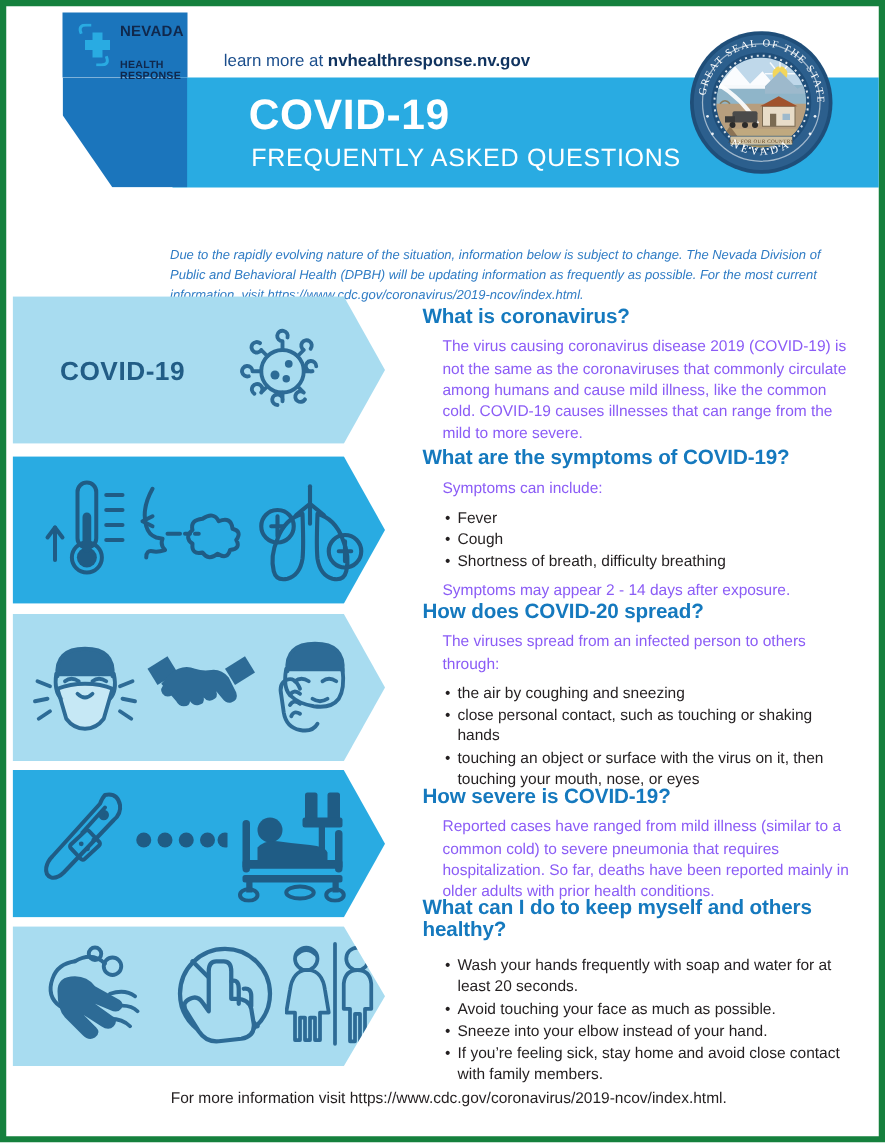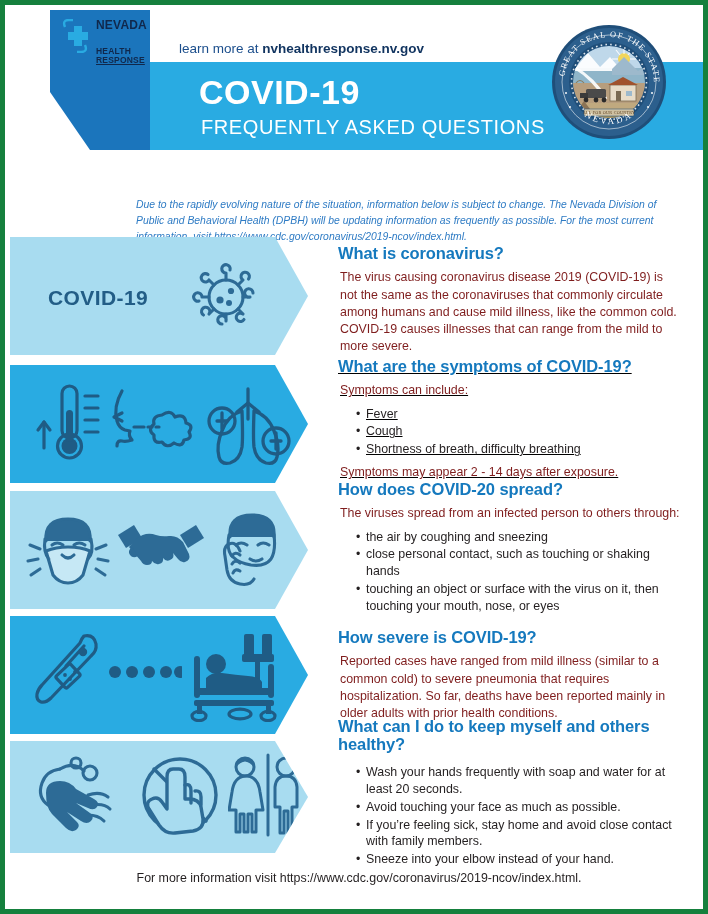--- a/index.html
+++ b/index.html
@@ -56,21 +56,21 @@
     width: 32px; height: 34px;
   }
   .logo-text {
     position: absolute;
     left: 46px; top: 9px;
     color: #10284C;
     line-height: 1.08;
   }
   .logo-text .ln1 { font-size: 12px; font-weight: bold; letter-spacing: .2px; display:block;}
   .logo-text .ln2 { font-size: 8.5px; font-weight: bold; letter-spacing: .2px; display:block; margin-top:15px;}
-  .logo-text .ln3 { font-size: 8.5px; font-weight: bold; letter-spacing: .2px; display:block;text-decoration:underline;}
+  .logo-text .ln3 { font-size: 8.5px; font-weight: bold; letter-spacing: .2px; display:block;}
 
   .learn-more {
     position: absolute;
     left: 174px; top: 36px;
     font-size: 13.5px;
     color: #1B4E8C;
     font-weight: normal;
     white-space: nowrap;
   }
   .learn-more b { font-weight: bold; color:#10335F;text-align:center; }
@@ -136,23 +136,23 @@
   }
   .qa h2 {
     margin: 12px 0 7px 0;
     font-size: 16.5px;
     font-weight: bold;
     color: #1579BE;
     line-height: 1.12;
     letter-spacing: -0.1px;
   }
   .qa p {
-    margin: 0 0 6px 2px;
+    margin: 0 0 6px 16px;
     font-size: 12.4px;
-    color: #7f1d1d;
+    color: #8b5cf6;
     line-height: 1.38;
   }
   .qa ul {
     margin: 0 0 6px 0;
     padding: 0 0 0 18px;
     list-style: none;
   }
   .qa li {
     font-size: 12.4px;
     color: #231F20;
@@ -449,21 +449,21 @@
         <path d="M58 23 q-10 0 -11 11 l0 20 l5 0 l0 26 l4 0 l0 -22 l4 0 l0 22 l4 0 l0 -26 l5 0 l0 -20 q-1 -11 -11 -11 z"></path>
       </g>
     </svg>
   </div>
 
   <div class="qa" style="top:227px;">
     <h2>What is coronavirus?</h2>
     <p>The virus causing coronavirus disease 2019 (COVID-19) is not the same as the coronaviruses that commonly circulate among humans and cause mild illness, like the common cold. COVID-19 causes illnesses that can range from the mild to more severe.</p>
   </div>
 
-  <div class="qa" style="top:340px;text-decoration:underline;">
+  <div class="qa" style="top:340px;">
     <h2>What are the symptoms of COVID-19?</h2>
     <p>Symptoms can include:</p>
     <ul>
       <li>Fever</li>
       <li>Cough</li>
       <li>Shortness of breath, difficulty breathing</li>
     </ul>
     <p>Symptoms may appear 2 - 14 days after exposure.</p>
   </div>
 
@@ -480,20 +480,20 @@
   <div class="qa" style="top:611px;">
     <h2>How severe is COVID-19?</h2>
     <p>Reported cases have ranged from mild illness (similar to a common cold) to severe pneumonia that requires hospitalization. So far, deaths have been reported mainly in older adults with prior health conditions.</p>
   </div>
 
   <div class="qa" style="top:700px;">
     <h2>What can I do to keep myself and others healthy?</h2>
     <ul style="margin-top:10px;">
       <li>Wash your hands frequently with soap and water for at least 20 seconds.</li>
       <li>Avoid touching your face as much as possible.</li>
+      <li>Sneeze into your elbow instead of your hand.</li>
       <li>If you’re feeling sick, stay home and avoid close contact with family members.</li>
-      <li>Sneeze into your elbow instead of your hand.</li>
     </ul>
   </div>
 
   <div class="footer">For more information visit https://www.cdc.gov/coronavirus/2019-ncov/index.html.</div>
 
 </div>
 
 </body></html>

